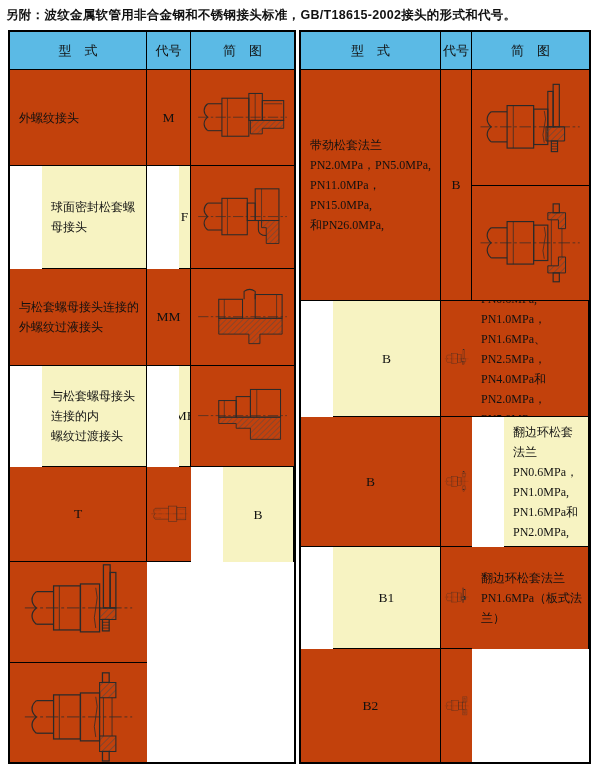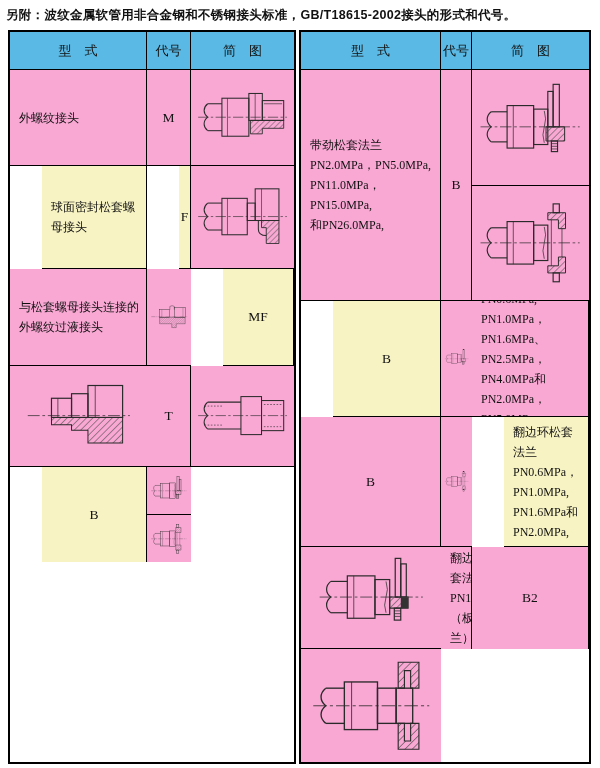--- a/index.html
+++ b/index.html
@@ -8,21 +8,21 @@
            font-family:"Liberation Serif", serif; color:#111; }
   .title { position:absolute; top:7px; left:6px; font-family:"Liberation Sans", sans-serif;
            font-weight:bold; font-size:12.5px; letter-spacing:0.3px; white-space:nowrap; }
   .wrap { position:absolute; top:30px; left:8px; display:flex; }
   .tbl { display:grid; border:2px solid var(--border,#000); background:#fff; }
   .tbl.left  { width:288px; grid-template-columns:137px 44px 1fr;
                grid-template-rows:38px 96px 103px 97px 101px 95px 200px; }
   .tbl.right { width:292px; margin-left:3px; grid-template-columns:140px 31px 1fr;
                grid-template-rows:38px 231px 116px 130px 102px 113px; }
   .c { border-right:1.5px solid var(--border,#000); border-bottom:1.5px solid var(--border,#000);
-       overflow:hidden; background:#f9a8d4; }
+       overflow:hidden; background:#c2410c; }
   .lc { border-right:none; } .lr { border-bottom:none; }
   .hd { background:var(--header-bg,#5bbae5); display:flex; align-items:center; justify-content:center;
         font-size:13px; white-space:pre; }
   .ty { display:flex; align-items:center; padding:6px 4px 6px 9px; font-size:12px; line-height:20px;
         white-space:pre-line; }
   .cd { display:flex; align-items:center; justify-content:center; font-size:13.5px; }
   .hl { background:var(--highlight-bg,#f7f3c2);margin-left:32px; }
   .dg { display:flex; align-items:center; justify-content:center; padding:2px; }
   .dg svg { width:96%; height:95%; }
   .dg.split { flex-direction:column; padding:0; }
@@ -89,32 +89,35 @@
           <rect class="s" x="76" y="15" width="30" height="40"></rect>
             <line class="thin" x1="84" y1="15" x2="84" y2="55"></line>
           <polygon class="ht" points="84,55 106,55 106,84 90,84 90,64 84,64"></polygon>
           <path class="s" d="M80,55 L80,66 Q80,74 90,74"></path>
           <line class="cl" x1="4" y1="50" x2="116" y2="50"></line>
         </svg>
       </div>
 
       <div class="c ty">与松套螺母接头连接的
 外螺纹过液接头</div>
+      <div class="c cd">MM</div>
       <div class="c dg lc">
         <svg viewBox="0 0 120 100">
           <rect class="s" x="30" y="28" width="30" height="24"></rect>
             <line class="thin" x1="37" y1="28" x2="37" y2="52"></line>
           <path class="s" d="M62,28 L62,18 Q69,13 76,18 L76,28"></path>
           <rect class="s" x="76" y="22" width="34" height="30"></rect>
             <line class="thin" x1="103" y1="22" x2="103" y2="52"></line>
           <polygon class="ht" points="30,52 110,52 110,72 82,72 82,84 68,84 68,72 30,72"></polygon>
           <line class="cl" x1="4" y1="50" x2="116" y2="50"></line>
         </svg>
       </div>
 
+      <div class="c ty hl">与松套螺母接头连接的内
+螺纹过渡接头</div>
       <div class="c cd hl">MF</div>
       <div class="c dg lc">
         <svg viewBox="0 0 120 100">
           <rect class="s" x="30" y="31" width="22" height="21"></rect>
             <line class="thin" x1="37" y1="31" x2="37" y2="52"></line>
           <rect class="s" x="52" y="26" width="18" height="26"></rect>
           <rect class="s" x="70" y="17" width="38" height="35"></rect>
             <line class="thin" x1="78" y1="17" x2="78" y2="52"></line>
           <polygon class="ht" points="30,52 108,52 108,80 70,80 70,66 52,66 52,60 30,60"></polygon>
           <line class="cl" x1="4" y1="50" x2="116" y2="50"></line>
@@ -271,20 +274,21 @@
             <rect class="s" x="88" y="87" width="7" height="10"></rect>
           <line class="thin" x1="88" y1="29" x2="88" y2="71"></line>
             <line class="thin" x1="96" y1="29" x2="96" y2="71"></line>
           <line class="cl" x1="4" y1="50" x2="116" y2="50"></line>
         </svg>
       </div>
 
       <div class="c ty hl">翻边环松套法兰
 PN0.6MPa，PN1.0MPa,
 PN1.6MPa和PN2.0MPa,</div>
+      <div class="c cd hl">B1</div>
       <div class="c dg lc">
         <svg viewBox="0 0 120 100">
           <path class="s" d="M16,33 C10,38 10,45 16,50 C10,55 10,62 16,67"></path>
           <line class="s" x1="16" y1="33" x2="34" y2="33"></line>
             <line class="s" x1="16" y1="67" x2="34" y2="67"></line>
           <rect class="s" x="34" y="27" width="30" height="46"></rect>
             <line class="thin" x1="41" y1="27" x2="41" y2="73"></line>
           <rect class="s" x="64" y="31" width="16" height="38"></rect>
             <path class="thin" d="M76,33 q3,9 0,17 q-3,9 0,17"></path>
           <rect class="s" x="86" y="8" width="6" height="42"></rect>

